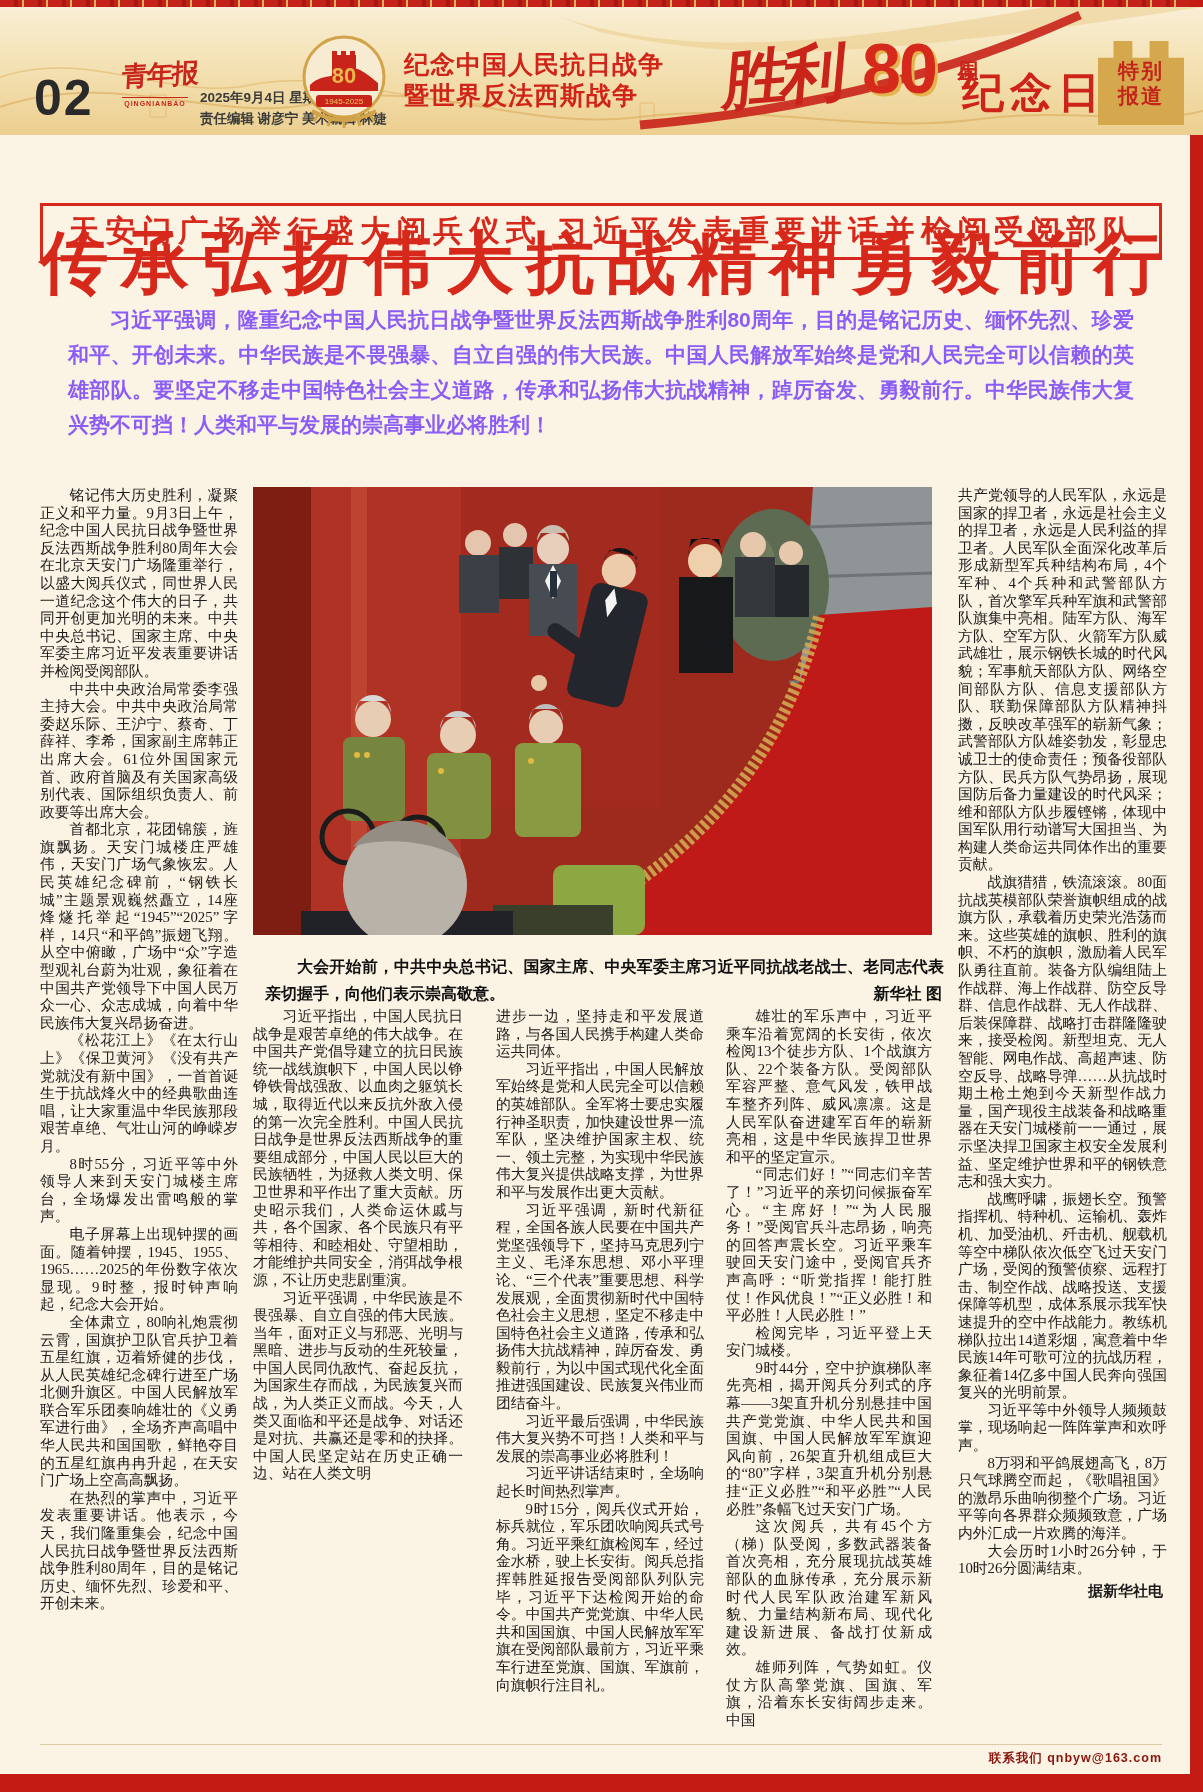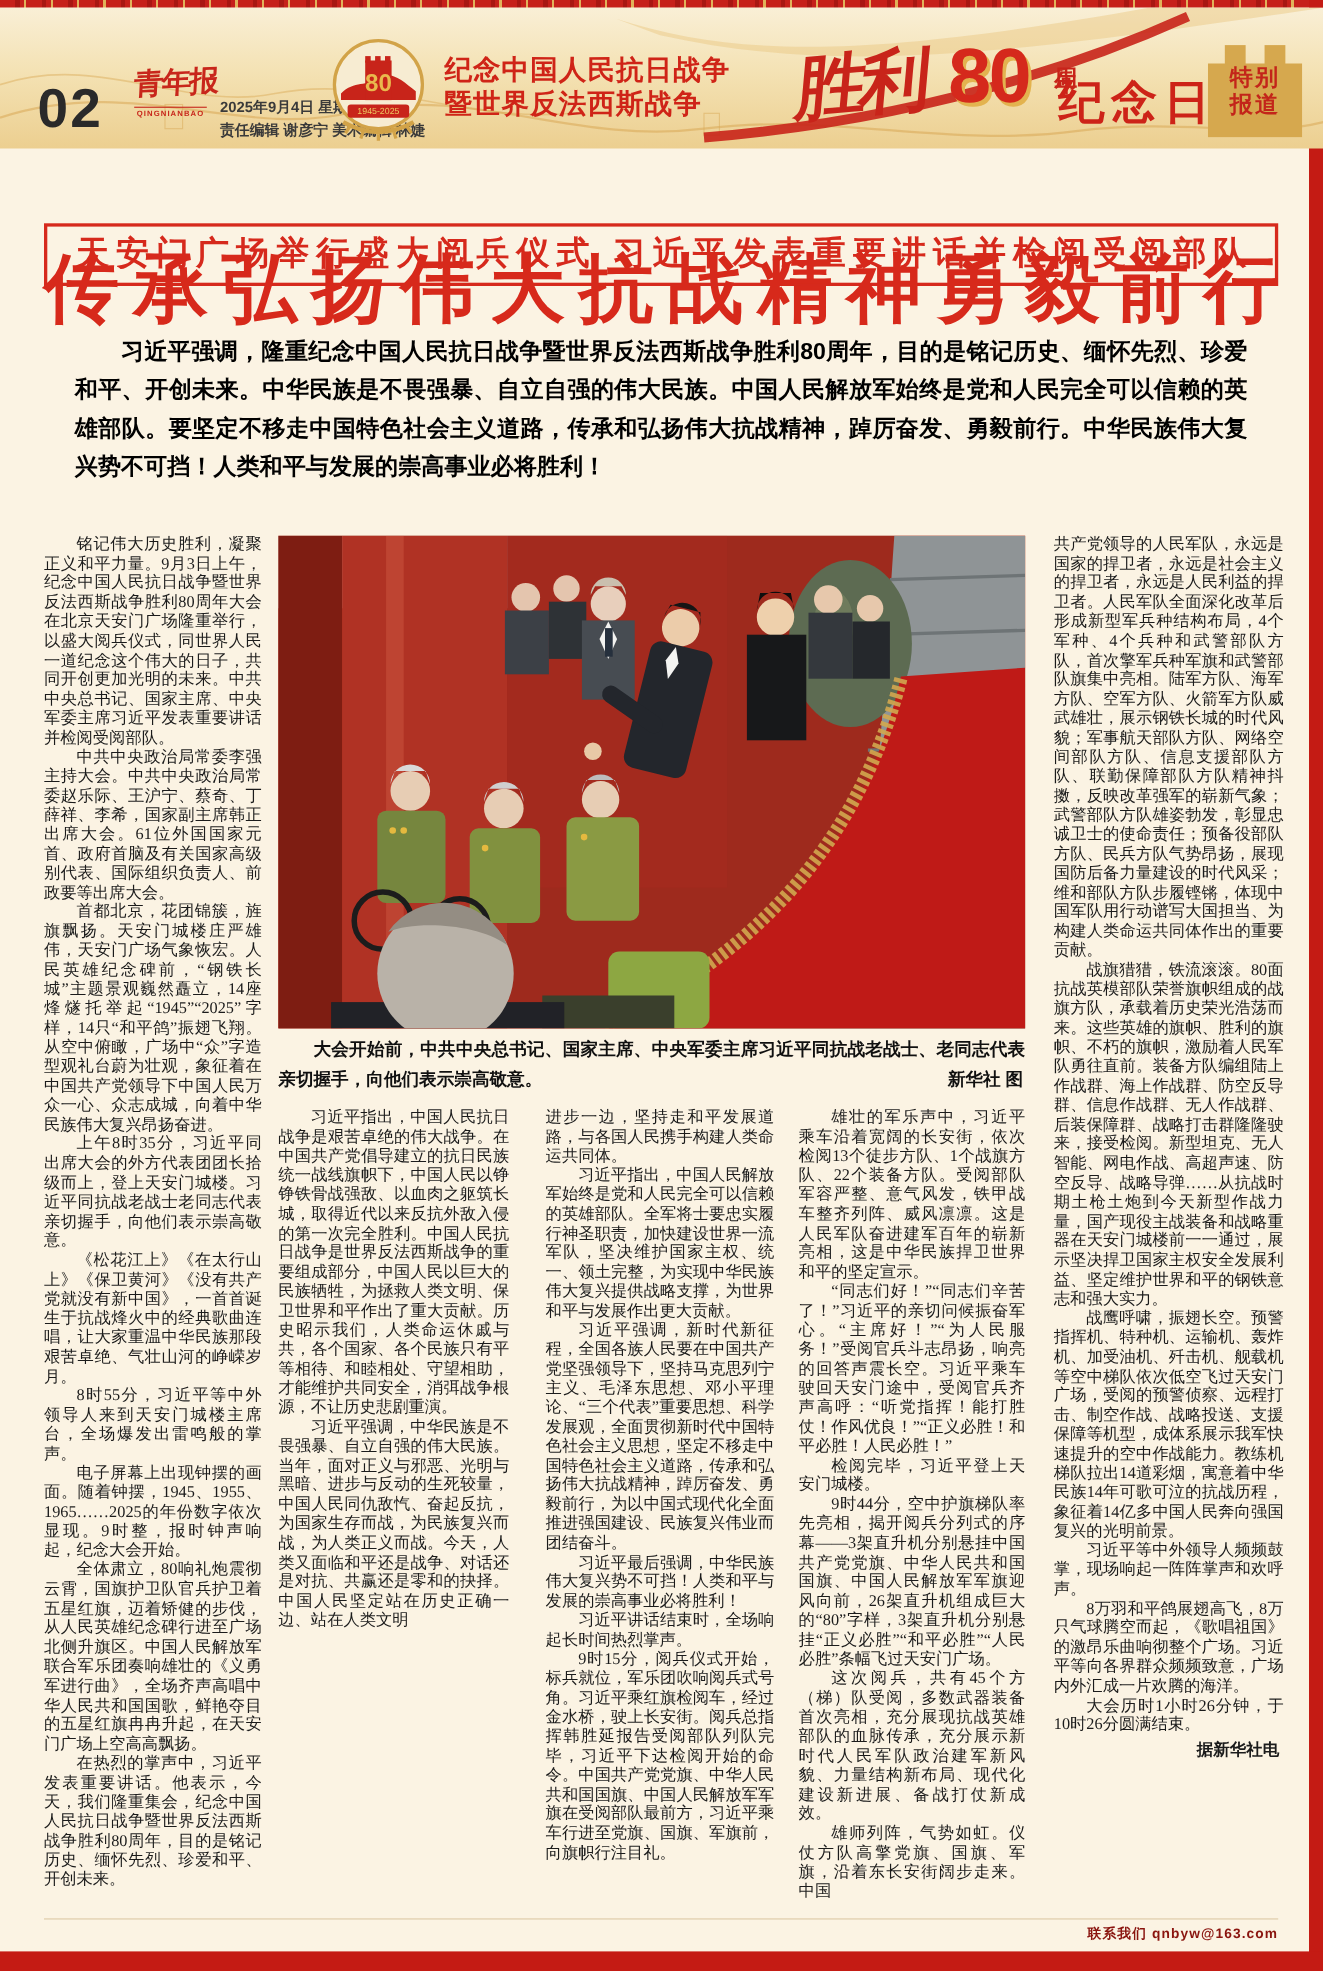--- a/index.html
+++ b/index.html
@@ -33,36 +33,36 @@
          display:flex;flex-direction:column;justify-content:center;align-items:center;}
   .badge div{font-size:21px;font-weight:900;color:#c3251a;line-height:25px;letter-spacing:2px;}
   
   .kicker{position:absolute;left:40px;top:163px;width:1122px;height:57px;border:3px solid #d6291c;
           box-sizing:border-box;color:#d6291c;font-weight:800;font-size:30px;line-height:49px;
           padding:0 26px;text-align:justify;text-align-last:justify;white-space:nowrap;overflow:hidden;margin-top:40px;}
   .mainhead{position:absolute;left:40px;top:226px;width:1122px;height:74px;margin:0;
             font-size:68px;font-weight:900;color:#d7291b;line-height:72px;
             text-align:justify;text-align-last:justify;letter-spacing:0;}
   .lead{position:absolute;left:68px;top:302px;width:1066px;margin:0;font-size:21px;line-height:35px;
-        font-weight:700;color:#000000;text-align:justify;text-indent:2em;}
+        font-weight:700;color:#8b5cf6;text-align:justify;text-indent:2em;}
   
   .col{position:absolute;font-family:"Liberation Serif","DejaVu Serif",serif;font-size:14.8px;
        line-height:17.6px;color:#1b1b1b;text-align:justify;overflow:hidden;}
   .col p{margin:0;text-indent:2em;}
   .col p.cont{text-indent:0;}
   .col1{left:40px;top:487px;width:198px;height:1258px;}
   .col2{left:253px;top:1008px;width:210px;height:757px;}
   .col3{left:496px;top:1008px;width:208px;height:757px;}
   .col4{left:726px;top:1008px;width:206px;height:757px;}
   .col5{left:958px;top:487px;width:209px;height:1256px;}
   .source{text-align:right;font-weight:700;font-family:"Liberation Sans","DejaVu Sans",sans-serif;
           font-size:15px;margin-top:4px;padding-right:4px;}
   
   .photo{position:absolute;left:253px;top:487px;width:679px;height:448px;margin:0;overflow:hidden;background:#9e2a1d;}
-  .caption{position:absolute;left:253px;top:941px;width:679px;margin:0;font-size:16px;line-height:27px;
+  .caption{position:absolute;left:253px;top:941px;width:679px;margin:12px;font-size:16px;line-height:27px;
            font-weight:700;color:#101010;text-align:justify;text-indent:2em;}
   .credit{position:absolute;right:2px;bottom:0;font-weight:700;}
   
   .footer-rule{position:absolute;left:40px;top:1744px;width:1122px;height:1px;background:#dcc9a5;}
   .contact{position:absolute;left:40px;top:1750px;width:1122px;text-align:right;font-size:12.5px;
            font-weight:700;color:#8a150f;letter-spacing:1px;}
 </style>
 </head>
 <body>
 
@@ -119,21 +119,20 @@
   </div>
 
   <div class="kicker">天安门广场举行盛大阅兵仪式 习近平发表重要讲话并检阅受阅部队</div>
   <h1 class="mainhead">传承弘扬伟大抗战精神勇毅前行</h1>
   <p class="lead">习近平强调，隆重纪念中国人民抗日战争暨世界反法西斯战争胜利80周年，目的是铭记历史、缅怀先烈、珍爱和平、开创未来。中华民族是不畏强暴、自立自强的伟大民族。中国人民解放军始终是党和人民完全可以信赖的英雄部队。要坚定不移走中国特色社会主义道路，传承和弘扬伟大抗战精神，踔厉奋发、勇毅前行。中华民族伟大复兴势不可挡！人类和平与发展的崇高事业必将胜利！</p>
 
   <section class="col col1">
       <p class="para">铭记伟大历史胜利，凝聚正义和平力量。9月3日上午，纪念中国人民抗日战争暨世界反法西斯战争胜利80周年大会在北京天安门广场隆重举行，以盛大阅兵仪式，同世界人民一道纪念这个伟大的日子，共同开创更加光明的未来。中共中央总书记、国家主席、中央军委主席习近平发表重要讲话并检阅受阅部队。</p>
       <p class="para">中共中央政治局常委李强主持大会。中共中央政治局常委赵乐际、王沪宁、蔡奇、丁薛祥、李希，国家副主席韩正出席大会。61位外国国家元首、政府首脑及有关国家高级别代表、国际组织负责人、前政要等出席大会。</p>
       <p class="para">首都北京，花团锦簇，旌旗飘扬。天安门城楼庄严雄伟，天安门广场气象恢宏。人民英雄纪念碑前，“钢铁长城”主题景观巍然矗立，14座烽燧托举起“1945”“2025”字样，14只“和平鸽”振翅飞翔。从空中俯瞰，广场中“众”字造型观礼台蔚为壮观，象征着在中国共产党领导下中国人民万众一心、众志成城，向着中华民族伟大复兴昂扬奋进。</p>
-      <p class="para">上午8时35分，习近平同出席大会的外方代表团团长拾级而上，登上天安门城楼。习近平同抗战老战士老同志代表亲切握手，向他们表示崇高敬意。</p>
       <p class="para">《松花江上》《在太行山上》《保卫黄河》《没有共产党就没有新中国》，一首首诞生于抗战烽火中的经典歌曲连唱，让大家重温中华民族那段艰苦卓绝、气壮山河的峥嵘岁月。</p>
       <p class="para">8时55分，习近平等中外领导人来到天安门城楼主席台，全场爆发出雷鸣般的掌声。</p>
       <p class="para">电子屏幕上出现钟摆的画面。随着钟摆，1945、1955、1965……2025的年份数字依次显现。9时整，报时钟声响起，纪念大会开始。</p>
       <p class="para">全体肃立，80响礼炮震彻云霄，国旗护卫队官兵护卫着五星红旗，迈着矫健的步伐，从人民英雄纪念碑行进至广场北侧升旗区。中国人民解放军联合军乐团奏响雄壮的《义勇军进行曲》，全场齐声高唱中华人民共和国国歌，鲜艳夺目的五星红旗冉冉升起，在天安门广场上空高高飘扬。</p>
       <p class="para">在热烈的掌声中，习近平发表重要讲话。他表示，今天，我们隆重集会，纪念中国人民抗日战争暨世界反法西斯战争胜利80周年，目的是铭记历史、缅怀先烈、珍爱和平、开创未来。</p>
     </section>
 
   <figure class="photo">
     <svg width="679" height="448" viewBox="0 0 679 448">
       <rect x="0" y="0" width="679" height="448" fill="#9e2a1d"></rect>

